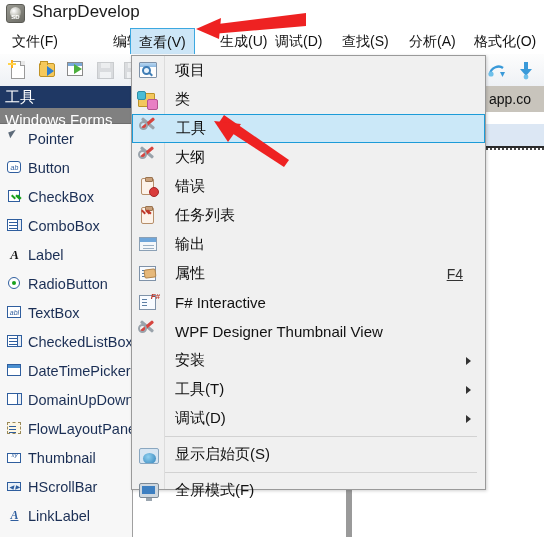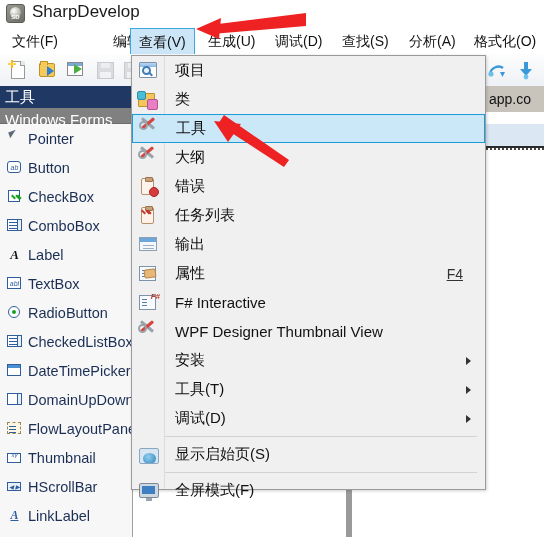--- a/index.html
+++ b/index.html
@@ -191,21 +191,21 @@
       <div class="disc"></div>
         <div class="sd">SD</div>
     </div>
     <div class="title-text">SharpDevelop</div>
   </div>
 
   <div class="menubar">
     <div class="menubar-item" style="left:4px;">文件(F)</div>
     <div class="menubar-item" style="left:60px;margin-left:45px;">编辑(E)</div>
     <div class="menubar-item sel" style="left:130px;">查看(V)</div>
-    <div class="menubar-item" style="left:200px;">生成(U)</div>
+    <div class="menubar-item" style="left:212px;">生成(U)</div>
     <div class="menubar-item" style="left:267px;">调试(D)</div>
     <div class="menubar-item" style="left:334px;">查找(S)</div>
     <div class="menubar-item" style="left:401px;">分析(A)</div>
     <div class="menubar-item" style="left:466px;">格式化(O)</div>
   </div>
 
   <div class="toolbar">
     <div class="tb-ico" style="left:8px;">
         <div class="pg"></div>
         <div class="spark"></div>
@@ -289,31 +289,31 @@
 
     <div class="tbx-item">
       <span class="tbx-ic">
           <i class="ic-A">A</i>
         </span>
       <span>Label</span>
       </div>
 
     <div class="tbx-item">
       <span class="tbx-ic">
+          <i class="ic-radio"></i>
+        </span>
+      <span>RadioButton</span>
+      </div>
+
+    <div class="tbx-item">
+      <span class="tbx-ic">
           <i class="ic-box"></i>
           <i class="ic-txt">abl</i>
         </span>
       <span>TextBox</span>
-      </div>
-
-    <div class="tbx-item">
-      <span class="tbx-ic">
-          <i class="ic-radio"></i>
-        </span>
-      <span>RadioButton</span>
       </div>
 
     <div class="tbx-item">
       <span class="tbx-ic">
           <i class="ic-box"></i>
           <i class="ic-lines"></i>
           <i class="ic-spin"></i>
         </span>
       <span>CheckedListBox</span>
       </div>

